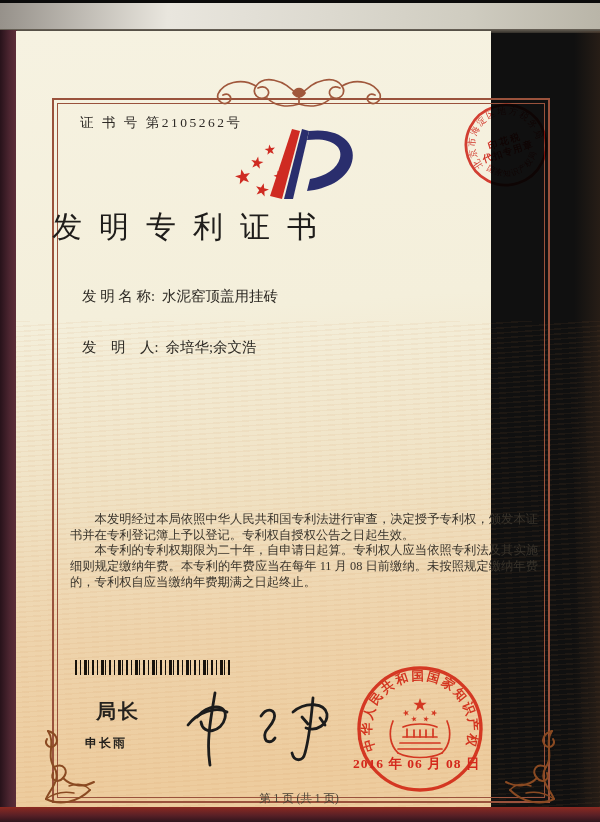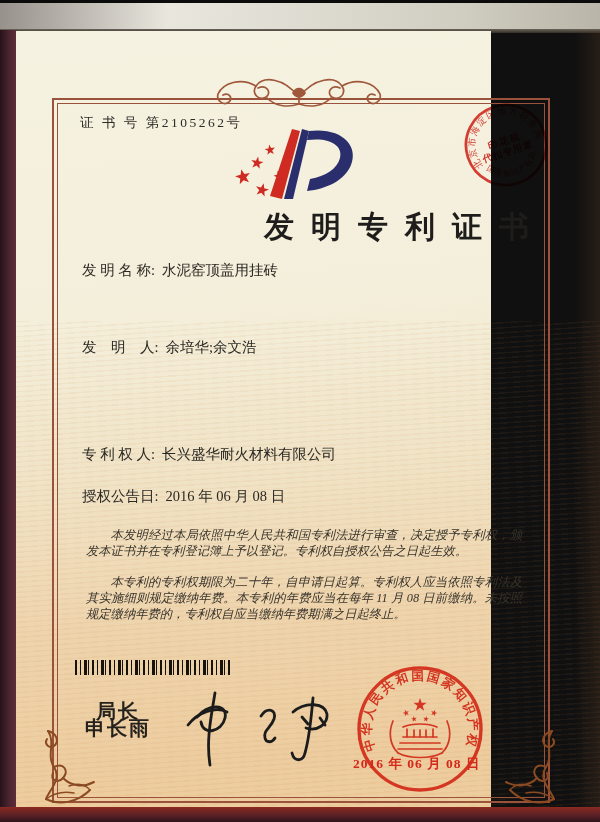--- a/index.html
+++ b/index.html
@@ -25,35 +25,35 @@
     background:repeating-linear-gradient(176deg,rgba(198,126,64,.075) 0 1.5px,rgba(198,126,64,0) 1.5px 5px);}
   .paper-shadow-right{left:558px;top:0;width:26px;height:777px;
     background:linear-gradient(to left,rgba(92,60,38,.30),rgba(92,60,38,0));}
 
   
   .frame-outer{left:36px;top:67px;width:494px;height:701px;border:2px solid #9a523c;}
   .frame-inner{position:absolute;left:3px;top:3px;right:3px;bottom:3px;border:1px solid #9a523c;}
 
   
   .cert-no{left:64px;top:83px;font-size:13.5px;letter-spacing:2.5px;color:#2e2a26;}
-  .title{left:36px;top:176px;width:494px;text-align:right;font-size:30px;font-weight:700;
-         letter-spacing:17px;padding-left:17px;box-sizing:border-box;color:#1f1d1b;}
+  .title{left:36px;top:176px;width:494px;text-align:left;font-size:30px;font-weight:400;
+         letter-spacing:17px;box-sizing:border-box;color:#1f1d1b;}
   .field{left:66px;font-size:14.5px;color:#2b2823;font-weight:500;white-space:nowrap;}
   .field .fvalue{margin-left:7px;}
   .paras{left:54px;top:481px;width:468px;font-size:12.3px;line-height:15.7px;
          color:#38332b;text-align:justify;}
-  .paras p{margin:16px;text-indent:2em;font-style:italic;}
+  .paras p{margin:0;text-indent:2em;}
 
   .barcode{left:59px;top:629px;width:158px;height:15px;
     background:repeating-linear-gradient(90deg,
       #17120c 0 2px,transparent 2px 5px,#17120c 5px 6px,transparent 6px 9px,
       #17120c 9px 12px,transparent 12px 13px,#17120c 13px 14px,transparent 14px 17px);}
 
   .director-title{left:80px;top:667px;font-size:20px;font-weight:600;letter-spacing:2px;color:#25221e;}
-  .director-name{left:69px;top:684px;font-size:20px;font-weight:600;letter-spacing:2px;color:#25221e;font-family:Liberation Mono, monospace;}
+  .director-name{left:69px;top:704px;font-size:12px;font-weight:600;letter-spacing:2px;color:#25221e;font-family:Liberation Mono, monospace;}
   .footer{left:36px;top:760px;width:494px;text-align:center;font-size:11.5px;color:#4a4337;}
 
   .seal-date{left:337px;top:724px;font-size:13.5px;font-weight:700;color:#d4281c;
              letter-spacing:1px;white-space:nowrap;}
 
   .sig-svg{left:158px;top:650px;}
   .seal-svg{left:330px;top:624px;mix-blend-mode:multiply;}
   .tax-svg{left:444px;top:68px;transform:rotate(-18deg);mix-blend-mode:multiply;}
   .logo-svg{left:213px;top:96px;}
   .orn-svg{left:193px;top:38px;}
@@ -122,31 +122,25 @@
       <use href="#st" transform="translate(14,50) scale(8) rotate(-12)"></use>
       <use href="#st" transform="translate(28,36) scale(6.5) rotate(10)"></use>
       <use href="#st" transform="translate(41,23) scale(5.5) rotate(-8)"></use>
       <use href="#st" transform="translate(33,63) scale(7) rotate(14)"></use>
       <use href="#st" transform="translate(50,49) scale(5.5) rotate(-15)"></use>
     </g>
   </svg>
 
   <div class="abs title">发明专利证书</div>
 
-  <div class="abs field" style="top:230px">
+  <div class="abs field" style="top:256px">
     <span class="flabel">发 明 名 称</span><span>:</span><span class="fvalue">水泥窑顶盖用挂砖</span>
   </div>
   <div class="abs field" style="top:307px">
     <span class="flabel">发　明　人</span><span>:</span><span class="fvalue">余培华;余文浩</span>
-  </div>
-  <div class="abs field" style="top:414px">
-    <span class="flabel">专 利 权 人</span><span>:</span><span class="fvalue">长兴盛华耐火材料有限公司</span>
-  </div>
-  <div class="abs field" style="top:456px">
-    <span class="flabel">授权公告日</span><span>:</span><span class="fvalue">2016 年 06 月 08 日</span>
   </div>
 
   <div class="abs paras">
     <p>本发明经过本局依照中华人民共和国专利法进行审查，决定授予专利权，颁发本证书并在专利登记簿上予以登记。专利权自授权公告之日起生效。</p>
     <p>本专利的专利权期限为二十年，自申请日起算。专利权人应当依照专利法及其实施细则规定缴纳年费。本专利的年费应当在每年 11 月 08 日前缴纳。未按照规定缴纳年费的，专利权自应当缴纳年费期满之日起终止。</p>
   </div>
 
   <div class="abs barcode"></div>
 
   <div class="abs director-title">局长</div>
@@ -214,15 +208,16 @@
       <path d="M10,2 C18,14 8,26 16,38 C24,50 12,60 8,70"></path>
       <path d="M16,38 C26,33 31,42 25,49 C20,55 12,51 15,44"></path>
       <path d="M10,2 C18,4 22,12 16,17 C11,20 6,15 9,10"></path>
       <path d="M25,49 C33,57 45,59 56,53"></path>
       <path d="M8,70 C22,77 40,73 52,61"></path>
       <path d="M8,70 C16,64 26,62 36,64" stroke-width="1.4"></path>
       <path d="M52,61 C47,55 39,54 31,57" stroke-width="1.4"></path>
     </g>
   </svg>
 
+  <div class="abs footer">第 1 页 (共 1 页)</div>
 </div>
 
 <div class="abs bottom-spine"></div>
 
 </body></html>

